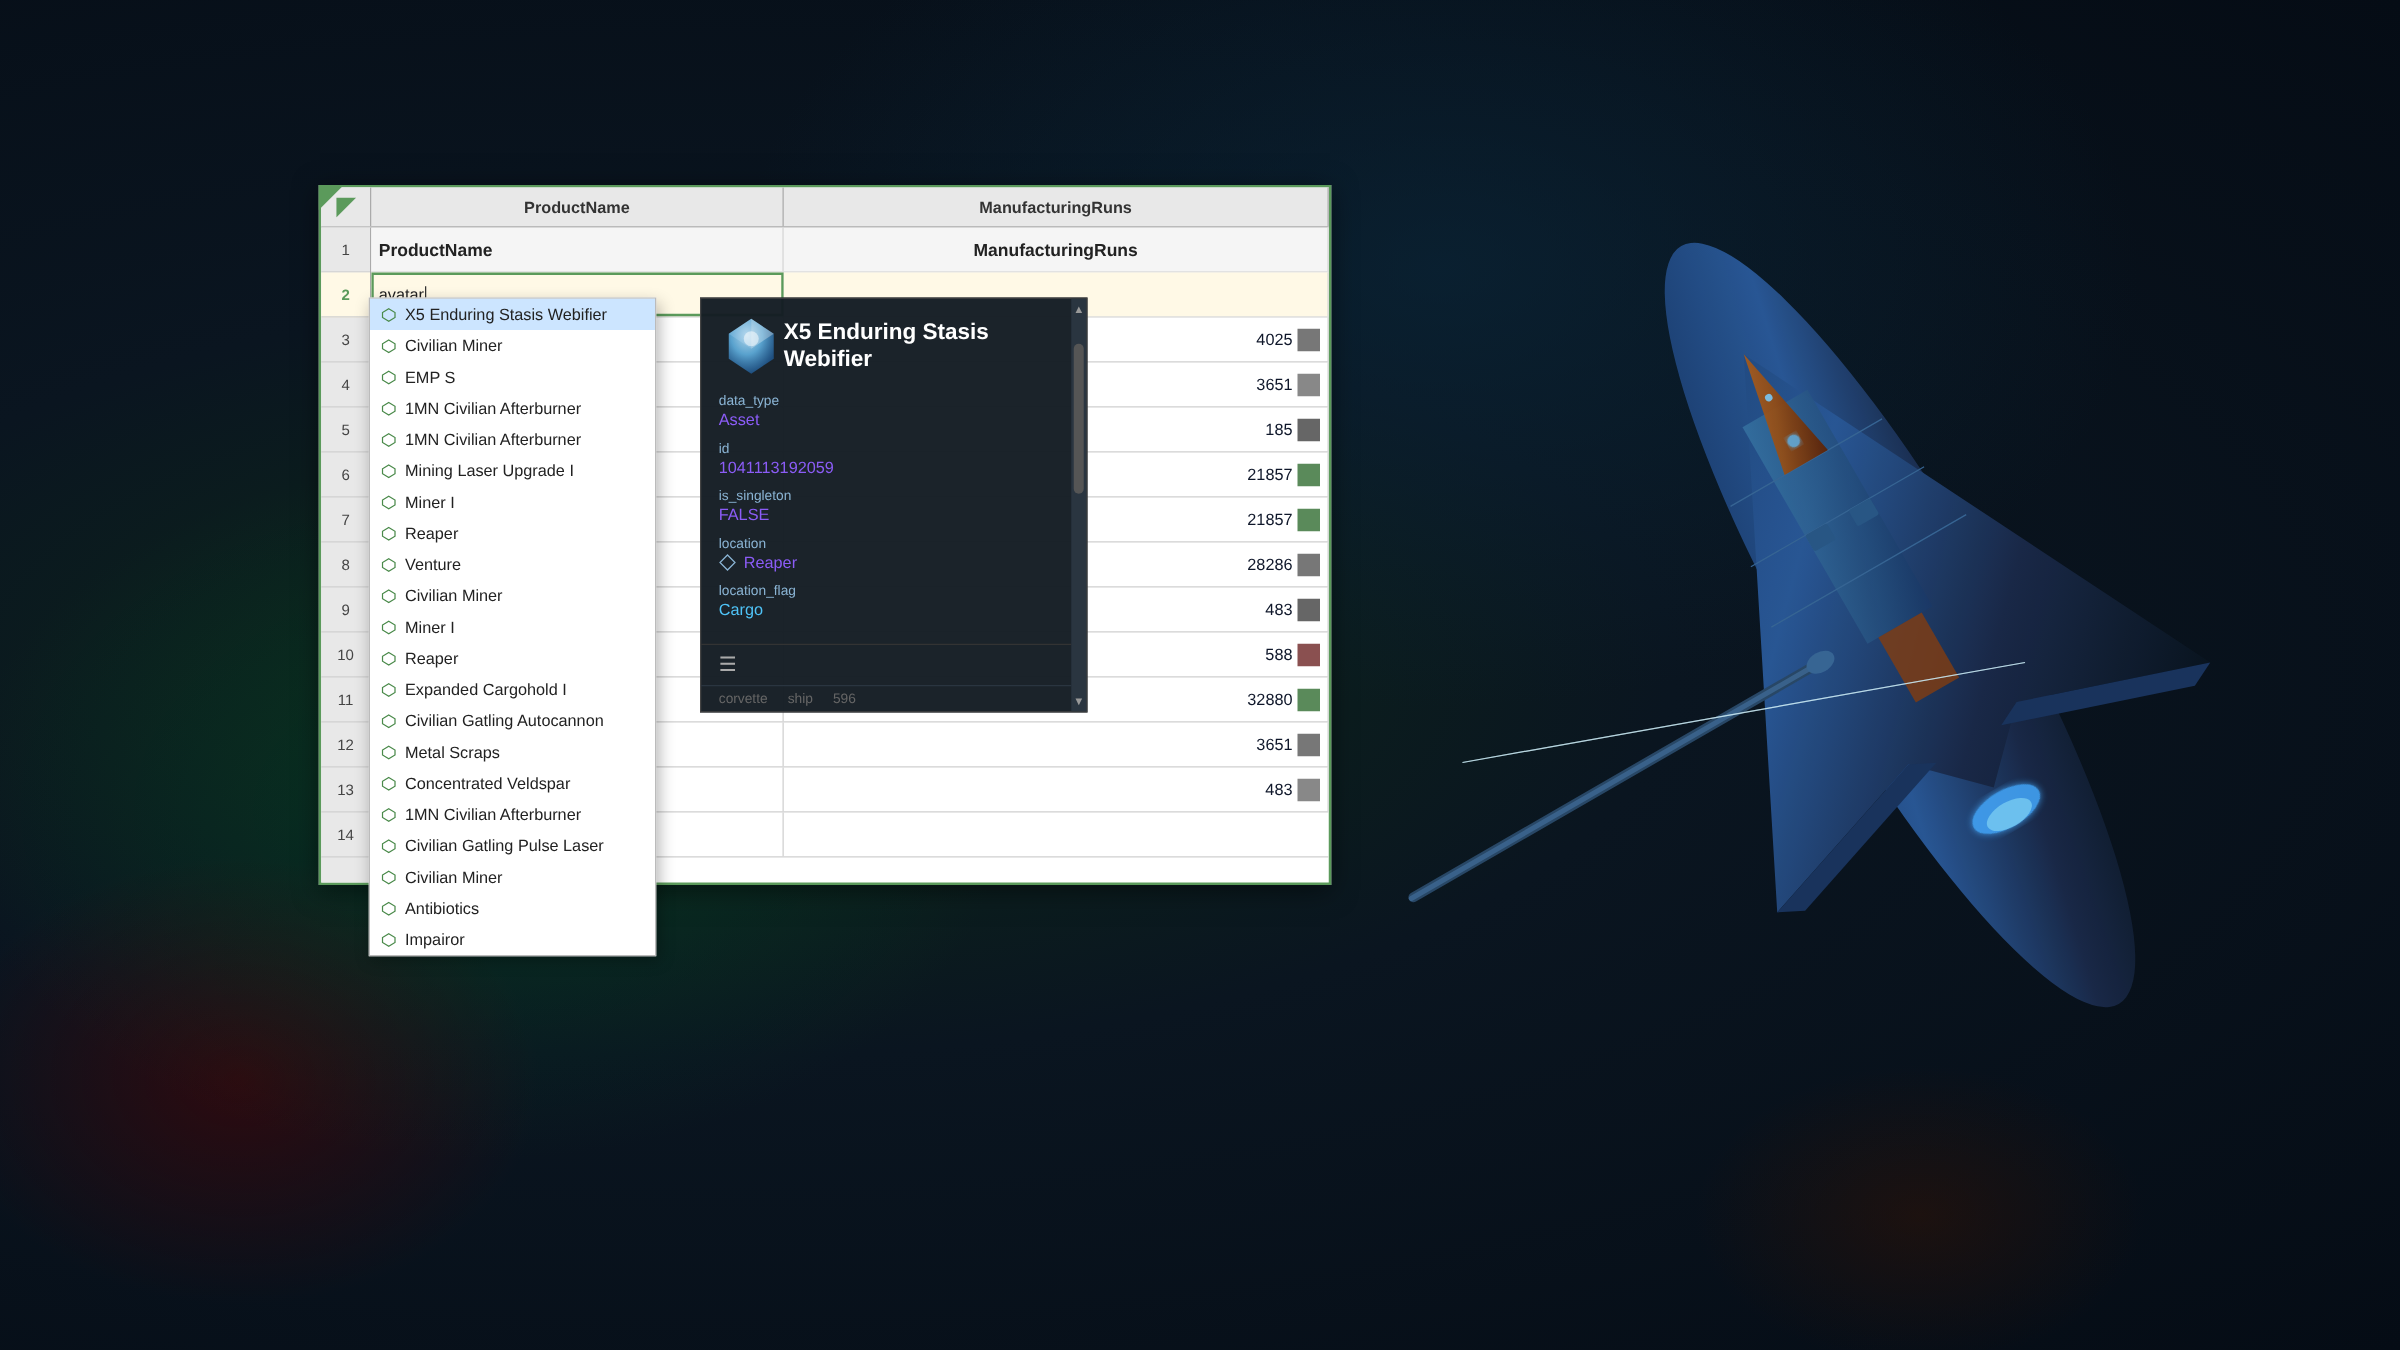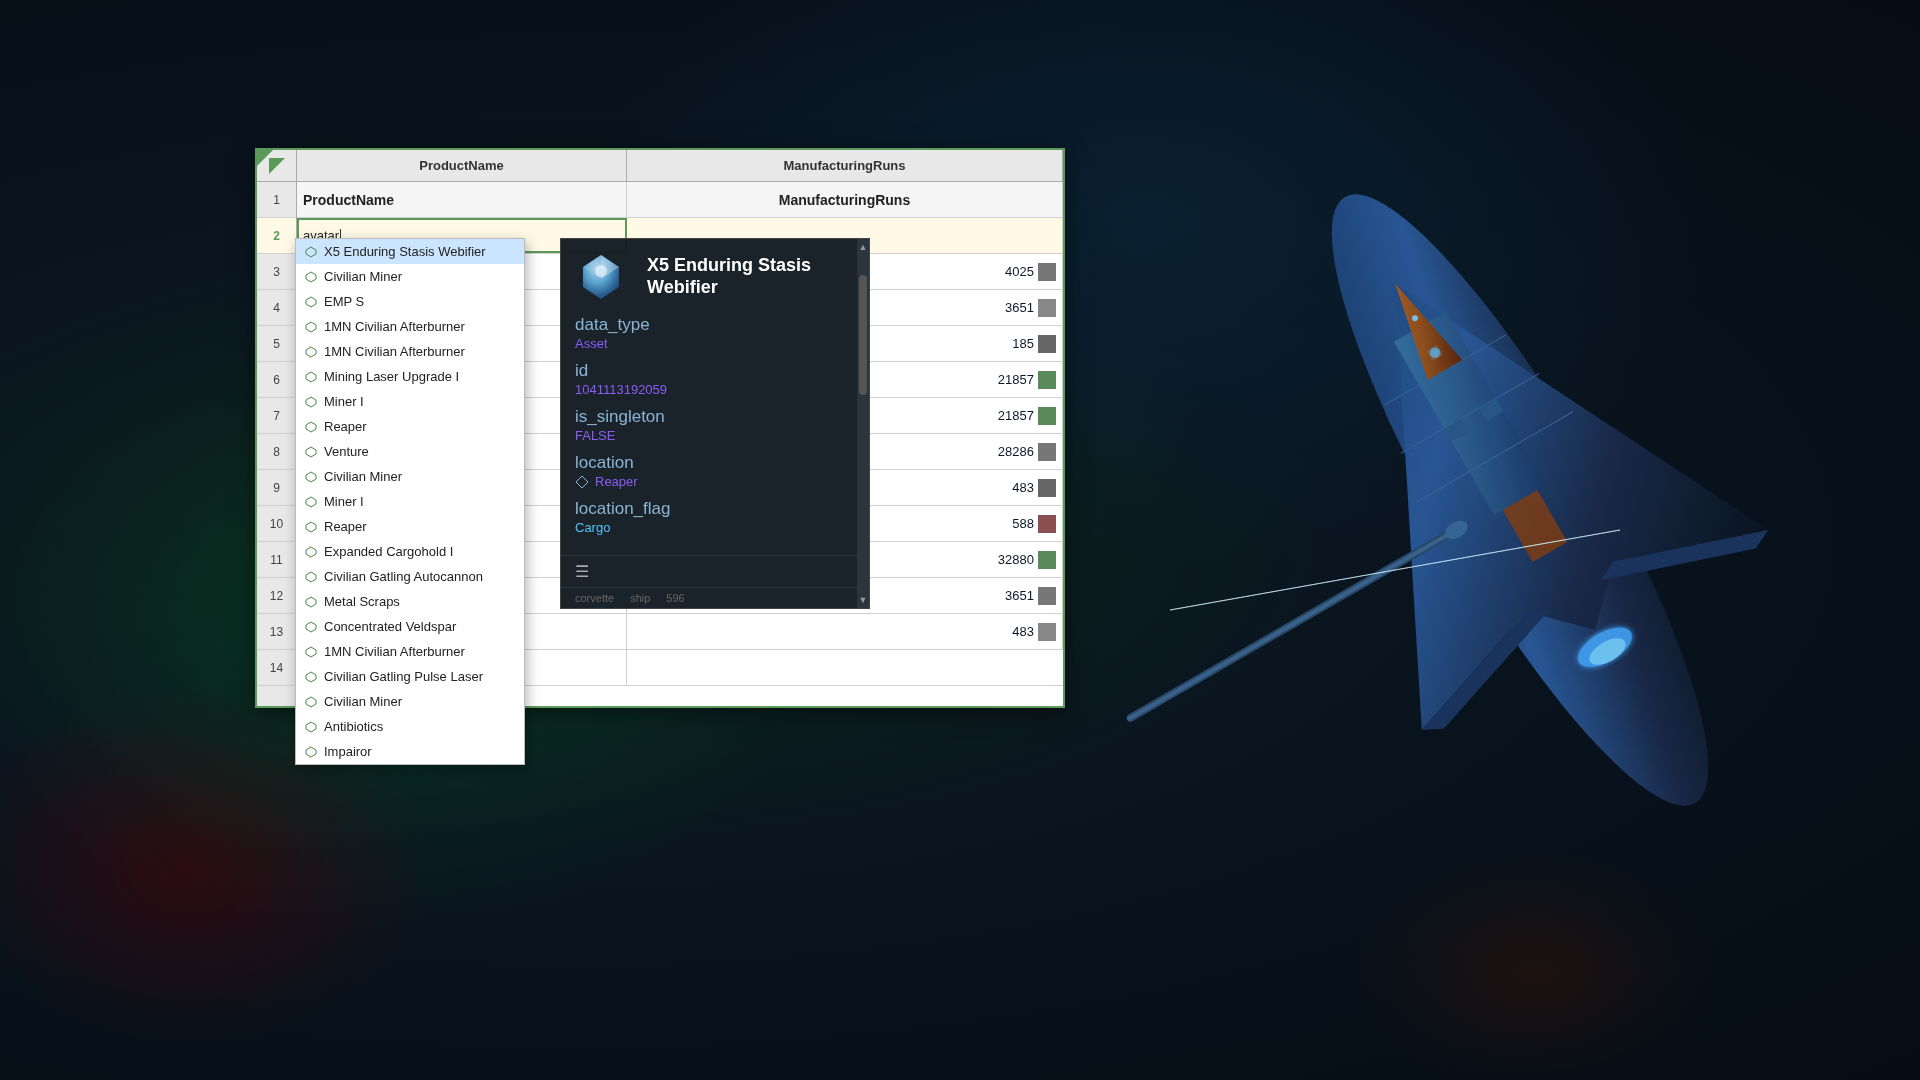--- a/index.html
+++ b/index.html
@@ -183,40 +183,40 @@
       background: rgba(20, 28, 35, 0.97);
       border: 1px solid #444;
       z-index: 25;
       padding: 0;
       color: #ddd;
     }
     .detail-panel-header {
       display: flex;
       align-items: center;
       padding: 12px 14px;
-      gap: 20px;
+      gap: 0;
     }
     .detail-icon {
       width: 52px;
       height: 52px;
     }
     .detail-title {
       font-size: 18px;
       font-weight: 700;
       color: #ffffff;
       line-height: 1.2;
     }
     .detail-body {
       padding: 0 14px 10px 14px;
     }
     .detail-field {
       margin-bottom: 10px;
     }
     .detail-field-label {
-      font-size: 17px;
+      font-size: 11px;
       color: #8ab4d4;
       margin-bottom: 1px;
     }
     .detail-field-value {
       font-size: 13px;
       color: #8b5cf6;
     }
     .detail-field-value.highlight {
       color: #4fc3f7;
     }

